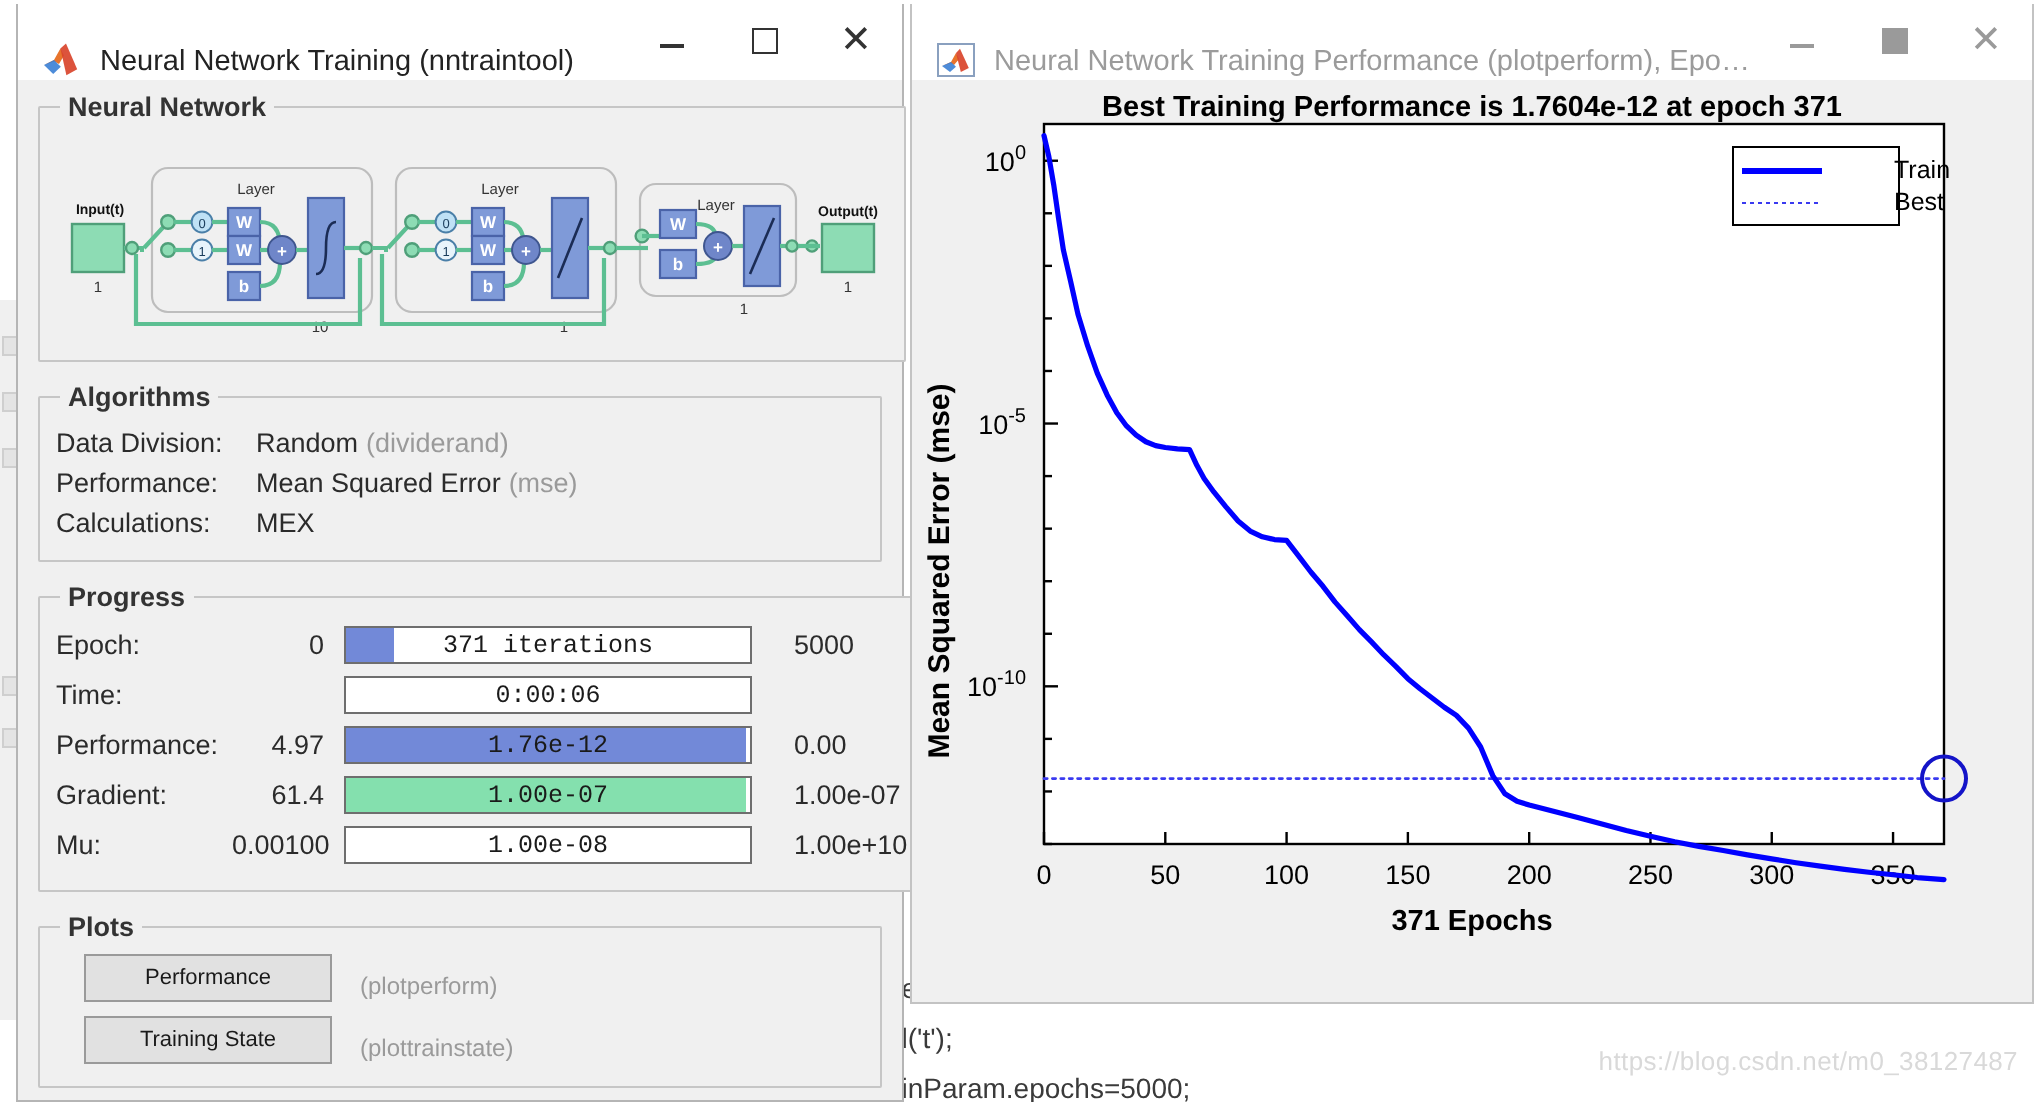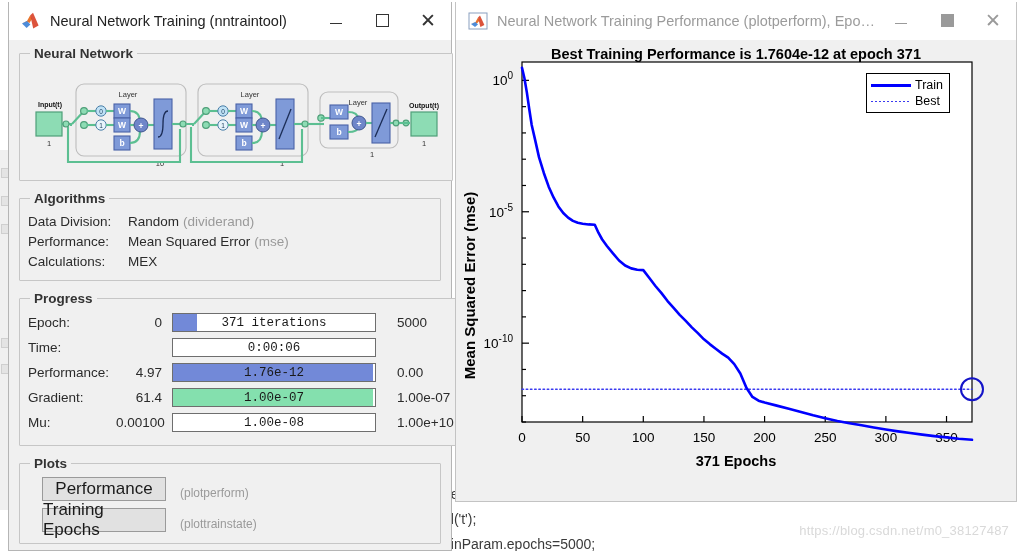--- a/index.html
+++ b/index.html
@@ -32,21 +32,21 @@
   #bg-code .ln { display:block; height:25px; }
   #watermark {
     position:absolute; right:8px; top:523px;
     font-size:13px; color:#d9d9d9; letter-spacing:.2px;
   }
 
   
   .win { position:absolute; background:#f0f0f0; }
   .titlebar {
     height:38px; background:#ffffff;
-    display:flex; align-items:center;
+    display:flex; align-items:flex-end;
     border-bottom:1px solid #ffffff;
   }
   .titlebar .appicon { width:20px; height:18px; margin-left:12px; margin-right:9px; flex:0 0 auto; }
   .titlebar .wtitle {
     flex:1 1 auto; font-size:14.5px; color:#222;
     overflow:hidden; text-overflow:ellipsis; white-space:nowrap;
   }
   .titlebar.inactive .wtitle { color:#9b9b9b; }
   .winbtns { display:flex; flex:0 0 auto; height:38px; }
   .winbtn {
@@ -99,21 +99,21 @@
   .bar .fill { position:absolute; left:0; top:0; bottom:0; }
   .bar .txt {
     position:absolute; inset:0; display:flex; align-items:center; justify-content:center;
     font-size:12.5px; color:#1a1a1a; font-family:Liberation Mono, monospace;
   }
   .prog-right { padding-left:21px; }
 
   
   .plotbtn {
     width:124px; height:24px; background:#e1e1e1; border:1px solid #9a9a9a;
-    font-size:17px; color:#1a1a1a; display:flex; align-items:center; justify-content:center;
+    font-size:11px; color:#1a1a1a; display:flex; align-items:center; justify-content:center;
     margin-bottom:7px;
   }
   .plotrow { display:flex; align-items:center; }
   .plot-paren { color:#9a9a9a; font-size:12px; margin-left:14px; }
 
   
   #win-plotperform {
     left:455px; top:2px; width:562px; height:500px;
     border:1px solid #c3c3c3; border-top:none; background:#f0f0f0;
   }
@@ -140,21 +140,21 @@
   .axis-xlabel {
     position:absolute; left:0; right:0; bottom:6px; text-align:center;
     font-size:14.5px; font-weight:bold; color:#000;
   }
   #plotsvg { position:absolute; left:0; top:0; }
 
   .legend-box {
     position:absolute; left:410px; top:33px; width:84px; height:40px;
     background:#ffffff; border:1px solid #000; padding:3px 4px;
   }
-  .legend-row { display:flex; align-items:center; height:16px; }
+  .legend-row { display:flex; align-items:center; height:16px;gap:32px; }
   .legend-swatch { width:40px; height:10px; flex:0 0 auto; margin-right:4px; position:relative; }
   .legend-swatch.solid::after {
     content:""; position:absolute; left:0; right:0; top:3.5px; height:3px; background:#0000ff;
   }
   .legend-swatch.dotted::after {
     content:""; position:absolute; left:0; right:0; top:4.5px; height:1px;
     background:repeating-linear-gradient(to right,#3a3af0 0 2px, transparent 2px 4px);
   }
   .legend-label { font-size:12.5px; color:#000; }
 </style>
@@ -390,21 +390,21 @@
     </fieldset>
 
     <fieldset class="grp" style="padding-bottom:4px">
       <legend>Plots</legend>
 
       <div class="plotrow" style="padding-left:14px">
         <div class="plotbtn">Performance</div>
         <span class="plot-paren">(plotperform)</span>
       </div>
       <div class="plotrow" style="padding-left:14px">
-        <div class="plotbtn">Training Epochs</div>
+        <div class="plotbtn">Training State</div>
         <span class="plot-paren">(plottrainstate)</span>
       </div>
 
     </fieldset>
 
   </div>
 </section>
 
 <section class="win" id="win-plotperform">
 

